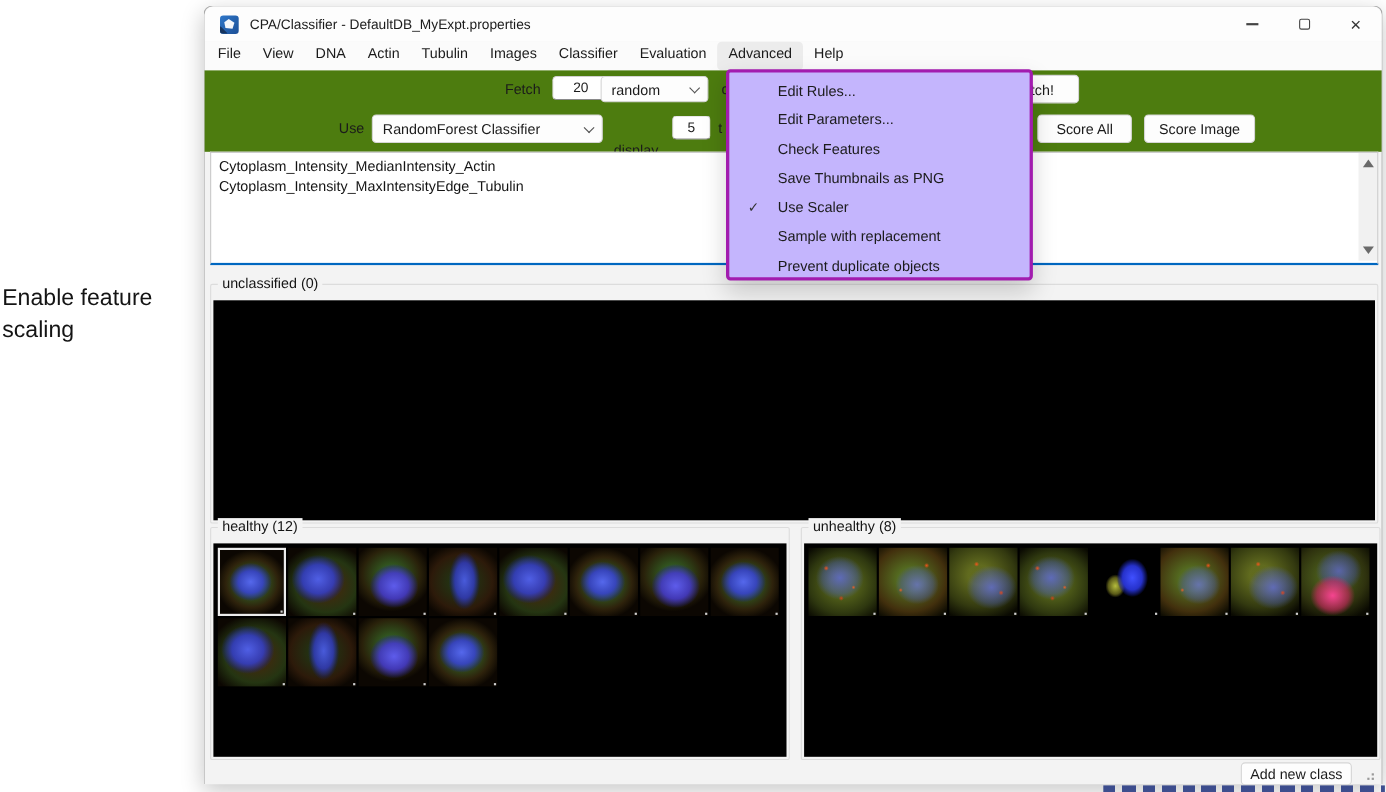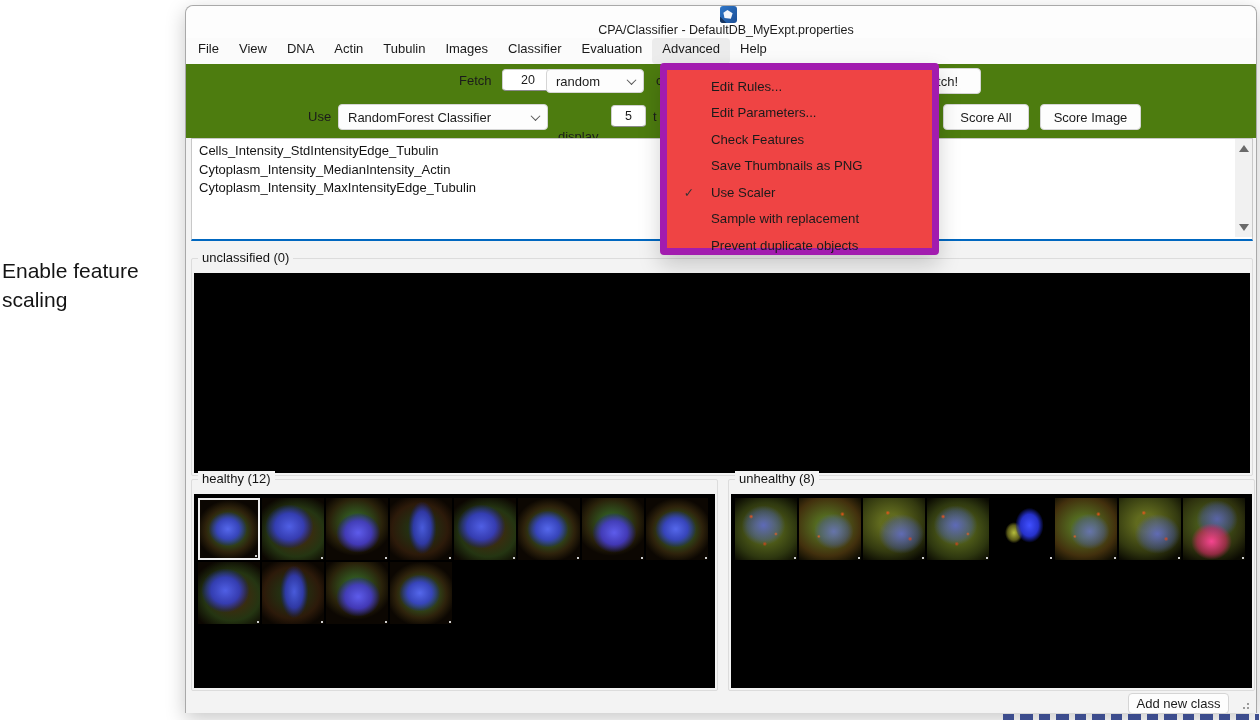--- a/index.html
+++ b/index.html
@@ -13,21 +13,21 @@
   .task-label { position:absolute; left:2px; top:256px; width:175px;
     font-size:21px; line-height:29px; color:#141414; }
 
   
   .app-window { position:absolute; left:185px; top:5px; width:1072px; height:708px;
     background:#f3f3f3; border:1px solid #a9a9a9; border-bottom:none;
     border-radius:8px 8px 0 0; box-shadow:0 6px 20px rgba(0,0,0,.22); }
 
   
   .titlebar { position:absolute; left:0; top:0; right:0; height:32px;
-    background:#fdfdfd; border-radius:8px 8px 0 0; display:flex; align-items:center;flex-direction:column; }
+    background:#fdfdfd; border-radius:8px 8px 0 0; display:flex; align-items:center; }
   .app-icon { margin-left:14px; width:17px; height:17px; border-radius:3px;
     background:linear-gradient(135deg,#2f77c9 0%,#1c4f96 100%); position:relative; overflow:hidden; flex:0 0 auto; }
   .app-icon .pent { position:absolute; left:3px; top:3px; width:11px; height:11px; background:#f4f6fa;
     clip-path:polygon(45% 8%, 92% 38%, 76% 88%, 18% 82%, 8% 34%); }
   .app-icon .corner { position:absolute; left:0; bottom:0; width:7px; height:7px; background:#16345e;
     clip-path:polygon(0 0, 0 100%, 100% 100%); }
   .title-text { margin-left:10px; font-size:12.5px; color:#1b1b1b; }
   .win-controls { margin-left:auto; display:flex; height:100%; }
   .win-btn { width:47px; height:100%; display:flex; align-items:center; justify-content:center; }
   .glyph-min { width:11px; height:1.4px; background:#444; }
@@ -126,21 +126,21 @@
   .resize-grip i:nth-child(1){ right:0; bottom:0; }
   .resize-grip i:nth-child(2){ right:4px; bottom:0; }
   .resize-grip i:nth-child(3){ right:0; bottom:4px; }
 
   
   .clipped-status { position:absolute; left:1003px; top:714px; width:256px; height:6px; overflow:hidden;
     background:repeating-linear-gradient(90deg, #20337f 0 11px, rgba(0,0,0,0) 11px 17px, #20337f 17px 30px, rgba(0,0,0,0) 30px 36px); opacity:.85; }
 
   
   .dropdown { position:absolute; left:660px; top:63px; width:279px; height:192px; z-index:50;
-    background:#ef4444; border:7px solid #a21caf; border-radius:4px;
+    background:#c4b5fd; border:3px solid #a21caf; border-radius:4px;
     box-shadow:0 10px 22px rgba(0,0,0,.18); padding:3px 0; }
   .dd-item { height:26.5px; display:flex; align-items:center; font-size:13.2px; color:#1b1b1b; }
   .dd-check { width:44px; text-align:center; font-size:12.5px; color:#333; flex:0 0 auto; }
   .dd-label { flex:1; white-space:nowrap; }
 </style>
 </head>
 <body>
 
 <div class="task-label">Enable feature scaling</div>
 
@@ -196,21 +196,20 @@
     </div>
     <span class="abs lbl" style="left:372px; top:45px;margin-top:20px;">display</span>
     <input class="abs num-input" style="left: 425px; top: 41px; width: 35px;" readonly="" value="5">
     <span class="abs lbl" style="left:467px; top:45px;">t</span>
     <button class="abs btn" style="left:757px; top:40px; width:86px; height:26px;">Score All</button>
     <button class="abs btn" style="left:854px; top:40px; width:101px; height:26px;">Score Image</button>
   </div>
 
   <div class="feature-list">
     <ul>
-      <li>Cells_Intensity_StdIntensityEdge_Tubulin</li>
       <li>Cytoplasm_Intensity_MedianIntensity_Actin</li>
       <li>Cytoplasm_Intensity_MaxIntensityEdge_Tubulin</li>
     </ul>
     <div class="fl-scrollbar">
       <div class="scroll-arrow-up"></div>
       <div class="scroll-arrow-down"></div>
     </div>
   </div>
 
   <div class="groupbox gb-unclassified">

